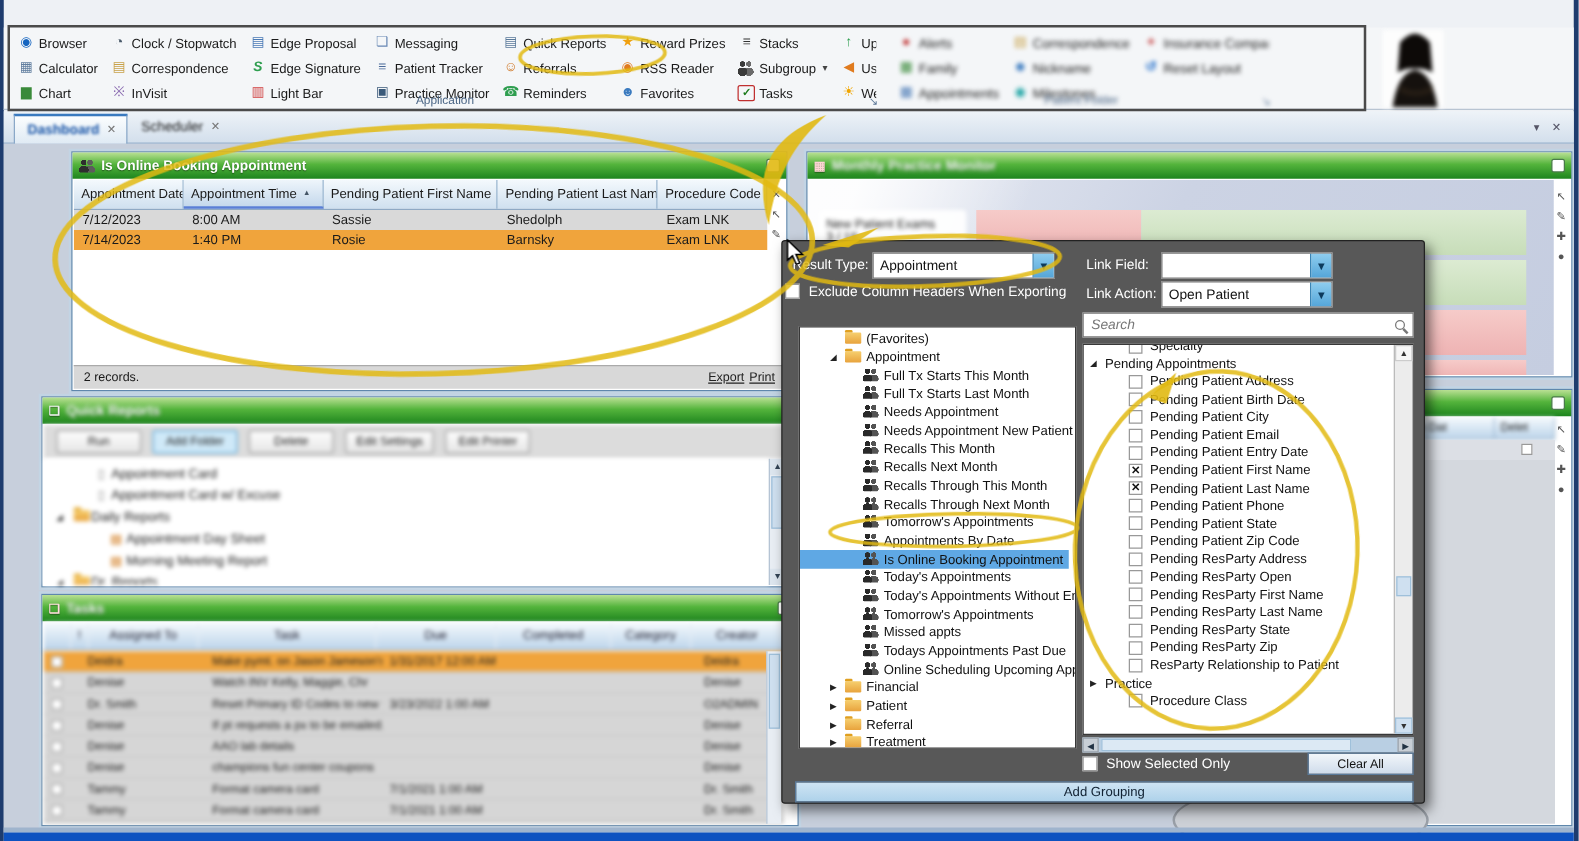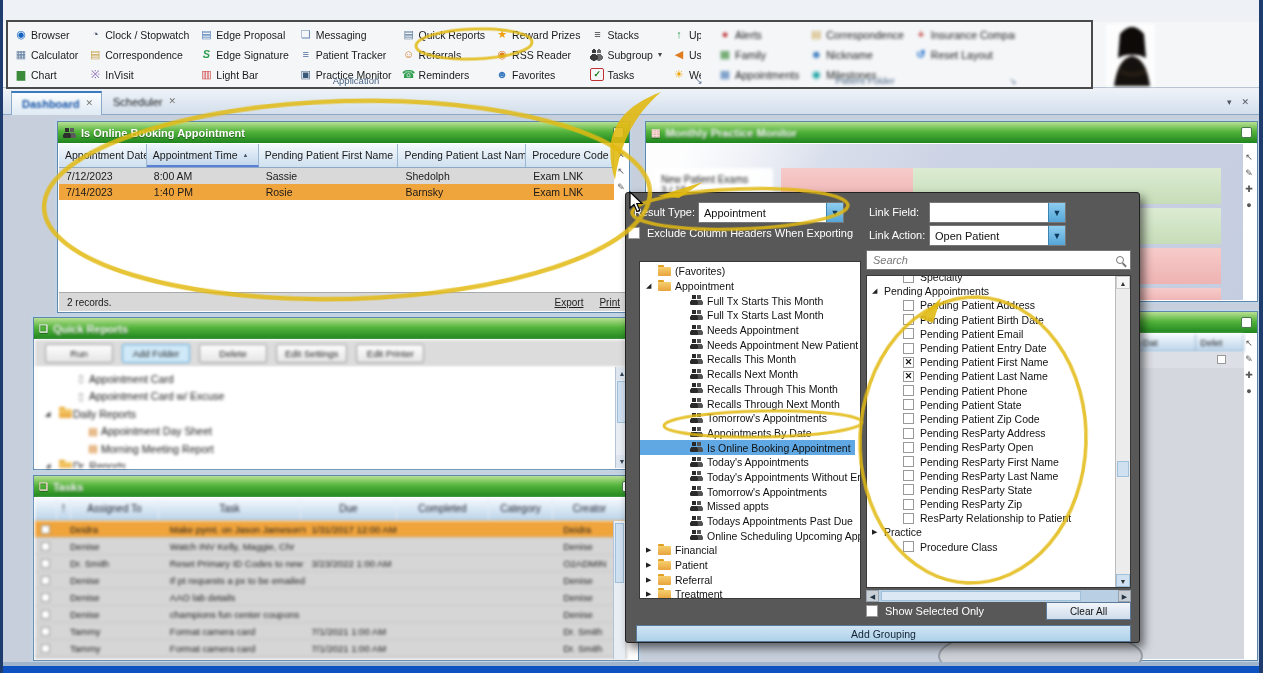--- a/index.html
+++ b/index.html
@@ -105,21 +105,21 @@
 .bk-th:nth-child(1){width:88px}.bk-th:nth-child(2){width:112px}.bk-th:nth-child(3){width:140px}
 .bk-th:nth-child(4){width:128px}.bk-th:nth-child(5){width:88px}
 .bk-th[data-sorted="true"]{border-bottom:2px solid #5a7fd6;background:linear-gradient(#eef5fb,#c4d8ec)}
 .bk-th[data-sorted="true"]::after{content:"▲";font-size:6px;color:#456;margin-left:5px;vertical-align:2px}
 .bk-row{display:flex;height:16px;font-size:10.5px;background:#d9d9d9}
 .bk-row[data-selected="true"]{background:#f0a43c}
 .bk-row span{padding:2px 0 0 7px;white-space:nowrap;overflow:hidden}
 .bk-row span:nth-child(1){width:88px}.bk-row span:nth-child(2){width:112px}.bk-row span:nth-child(3){width:140px}
 .bk-row span:nth-child(4){width:128px}.bk-row span:nth-child(5){width:88px}
 .bk-foot{position:absolute;left:1px;right:1px;bottom:1px;height:19px;background:#d8d8d8;border-top:1px solid #aaa;font-size:10px;display:flex;align-items:center;padding:0 8px}
-.bk-links{margin-left:auto;display:flex;gap:16px}
+.bk-links{margin-left:auto;display:flex;gap:4px}
 .bk-links span{text-decoration:underline;cursor:pointer;color:#222}
 
 
 #monitor{left:642px;top:6px;width:613px;height:181px}
 .mon-body{position:absolute;inset:22px 14px 1px 1px;background:linear-gradient(120deg,#eceff6 0%,#ccd3e4 45%,#c5cde0 100%);overflow:hidden}
 .mon-body::before{content:"";position:absolute;left:-40px;top:-30px;width:420px;height:260px;background:linear-gradient(115deg,rgba(255,255,255,.9) 0 18%,transparent 45%);transform:rotate(-4deg)}
 .mon-row{position:absolute;left:8px;right:22px;height:36px}
 .mon-label{position:absolute;left:0;top:0;width:118px;height:40px;background:rgba(255,255,255,.9);border-radius:3px;font-size:10px;padding:6px 6px;color:#222}
 .bar{position:absolute;top:0;height:36px}
 .bar.red{background:linear-gradient(#f6cbc9,#eeb3b3)}
@@ -178,21 +178,21 @@
 .dlabel{position:absolute;white-space:nowrap}
 .combo{position:absolute;height:21px;background:#fff;border:1px solid #777;display:flex}
 .combo .val{flex:1;color:#111;padding:4px 0 0 5px;font-size:11px;white-space:nowrap;overflow:hidden}
 .dd-btn{width:17px;background:linear-gradient(#8ecdef,#55a6d9);border-left:1px solid #3a85b5;color:#0d3a5c;font-size:9px;text-align:center;padding-top:5px;cursor:pointer}
 .dchk{width:12px;height:12px;background:#fff;border:1px solid #999;display:inline-block;vertical-align:-2px;margin-right:7px}
 .search{position:absolute;left:240px;top:57px;width:265px;height:20px;background:#fff;border:1px solid #777;color:#777;font-style:italic;padding:3px 6px;display:flex}
 .mag{position:relative;width:8px;height:8px;border:1.5px solid #777;border-radius:50%;margin-left:auto;margin-top:2px}
 .mag::after{content:"";position:absolute;width:5px;height:1.5px;background:#777;transform:rotate(45deg);right:-4px;bottom:-2px}
 .treebox{position:absolute;left:13px;top:68px;width:222px;height:338px;background:#fff;border:1px solid #383838;overflow:hidden;color:#111;padding-top:2px}
 .trow{height:14.7px;display:flex;align-items:center;font-size:10.5px;white-space:nowrap;width:max-content;padding-right:4px}
-.trow[data-indent="0"]{padding-left:6px}.trow[data-indent="2"]{padding-left:38px}
+.trow[data-indent="0"]{padding-left:24px}.trow[data-indent="2"]{padding-left:38px}
 .trow .arrow{width:12px;font-size:7px;color:#222;flex:0 0 12px}
 .trow[data-arrow="expanded"] .arrow::before{content:"◢"}
 .trow[data-arrow="collapsed"] .arrow::before{content:"▶"}
 .trow .ticn{width:17px;flex:0 0 17px}
 .trow[data-selected="true"]{background:#5fa8e4}
 .fieldbox{position:absolute;left:240px;top:82px;width:265px;height:313px;background:#fff;border:1px solid #383838;overflow:hidden;color:#111}
 .fwrap{position:absolute;left:0;top:0;right:15px;padding-top:1px}
 .frow{height:14.2px;display:flex;align-items:center;font-size:10.5px;white-space:nowrap}
 .frow[data-partial="true"]{margin-top:-7px}
 .frow[data-level="0"]{padding-left:5px}.frow[data-level="1"]{padding-left:36px}
@@ -904,20 +904,25 @@
               <span>Pending Patient Address</span>
             </div>
 
             <div class="frow" data-level="1" data-type="check" data-checked="false">
 
               <span class="fcb"></span>
               <span>Pending Patient Birth Date</span>
             </div>
 
 
+            <div class="frow" data-level="1" data-type="check" data-checked="false">
+
+              <span class="fcb"></span>
+              <span>Pending Patient City</span>
+            </div>
 
             <div class="frow" data-level="1" data-type="check" data-checked="false">
 
               <span class="fcb"></span>
               <span>Pending Patient Email</span>
             </div>
 
             <div class="frow" data-level="1" data-type="check" data-checked="false">
 
               <span class="fcb"></span>

